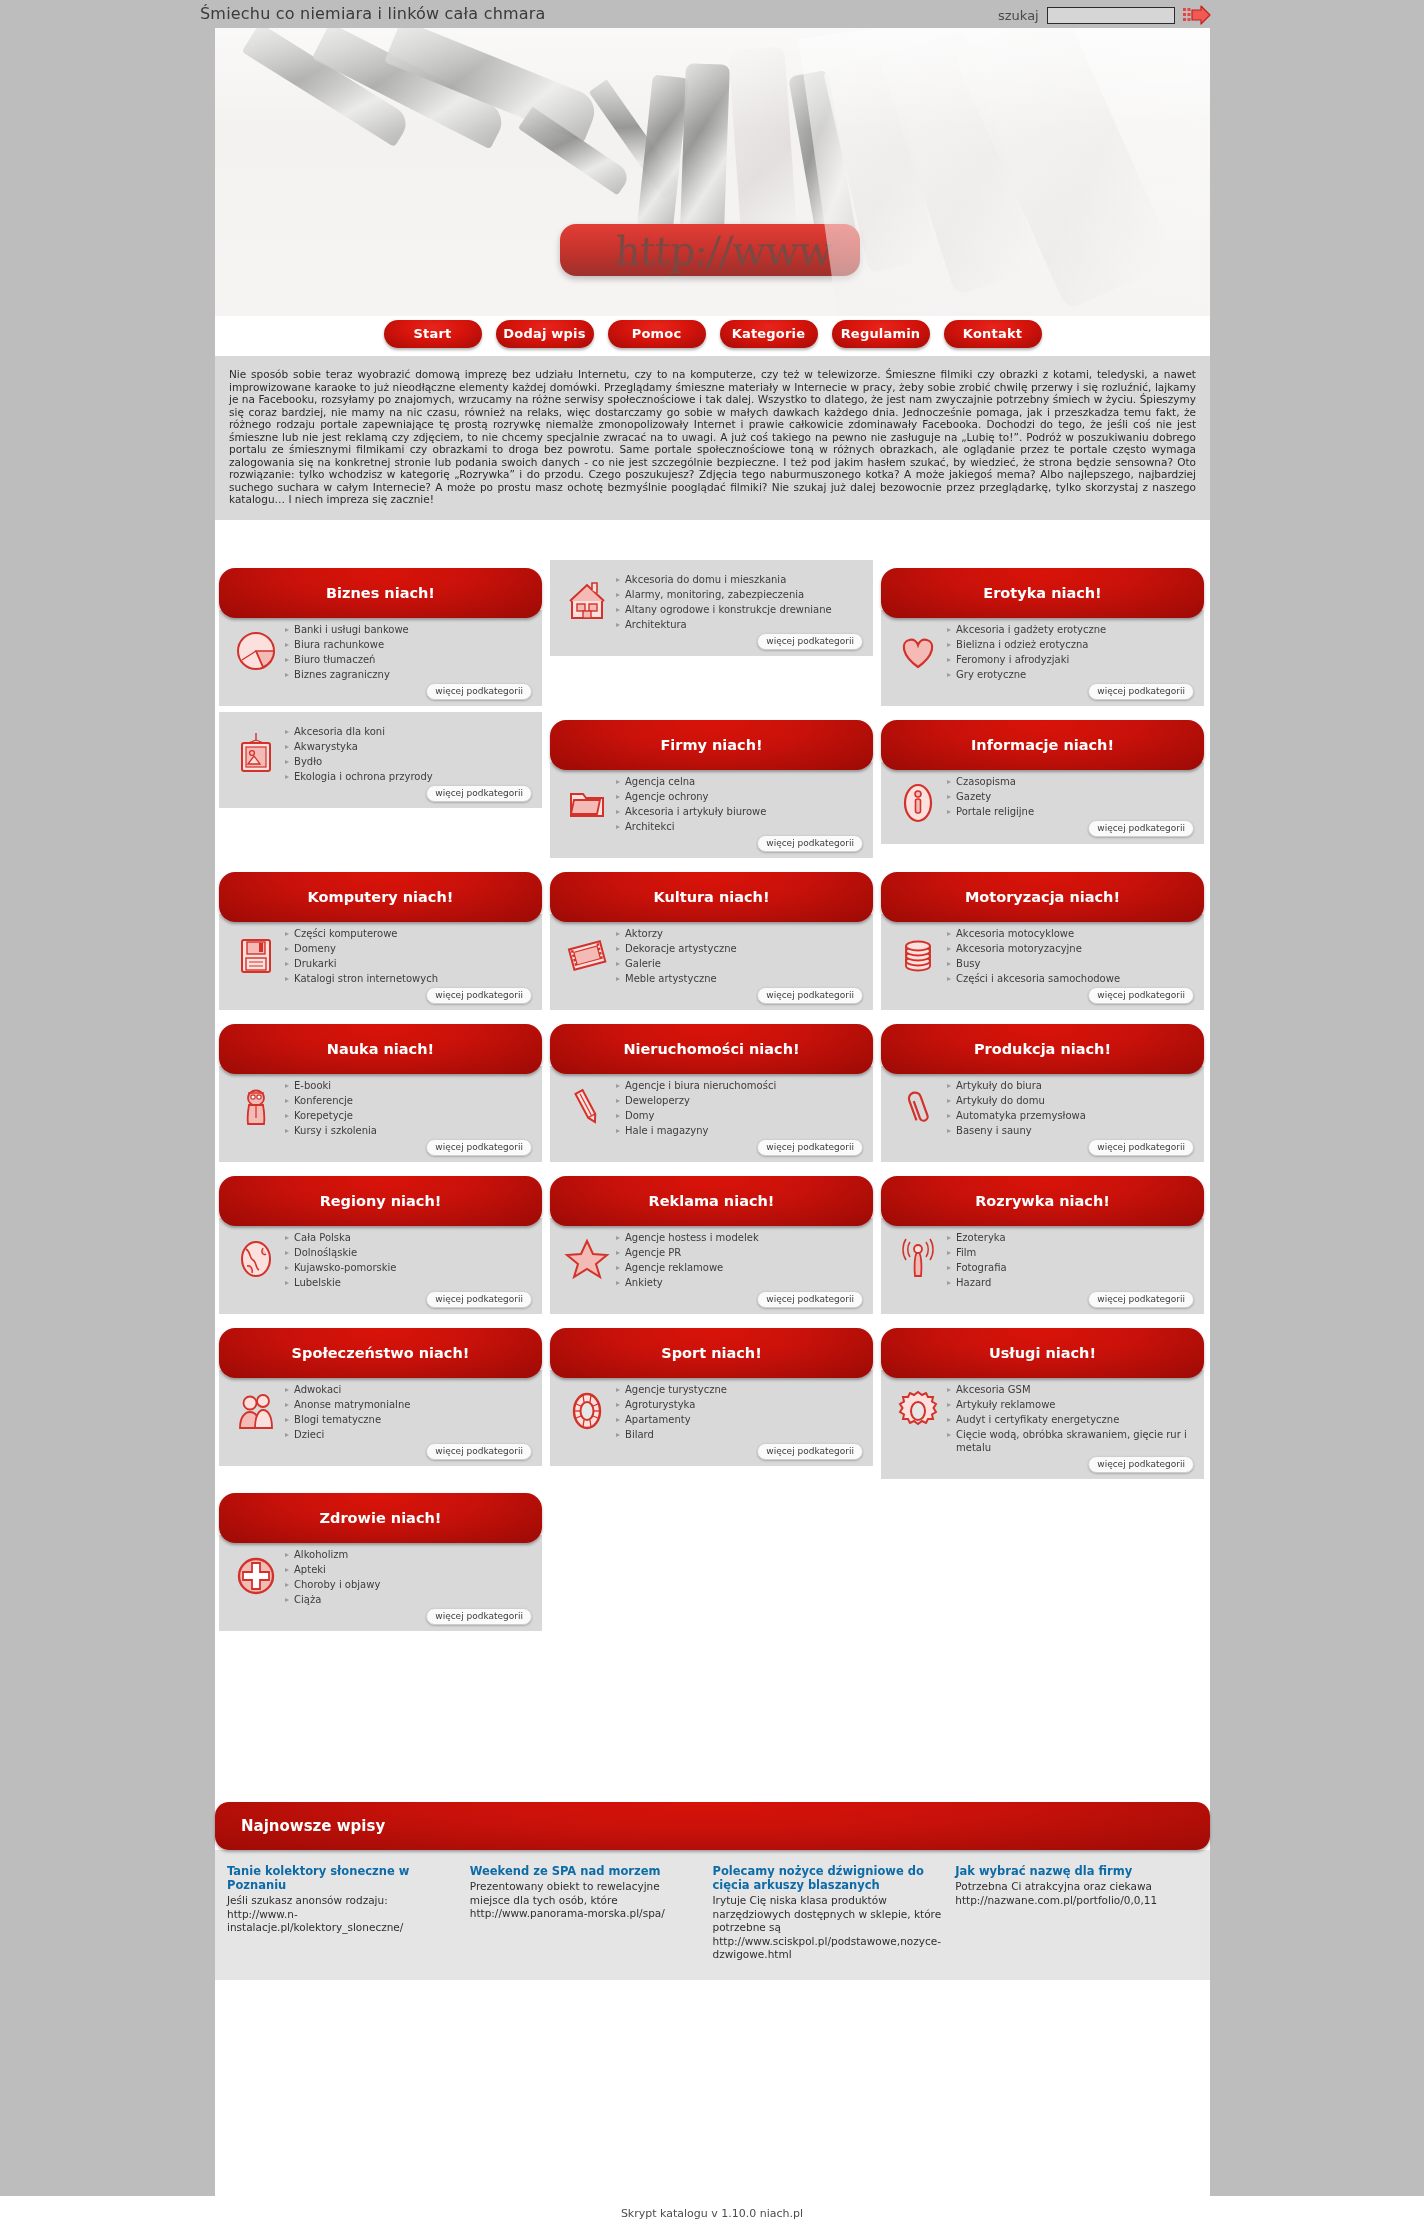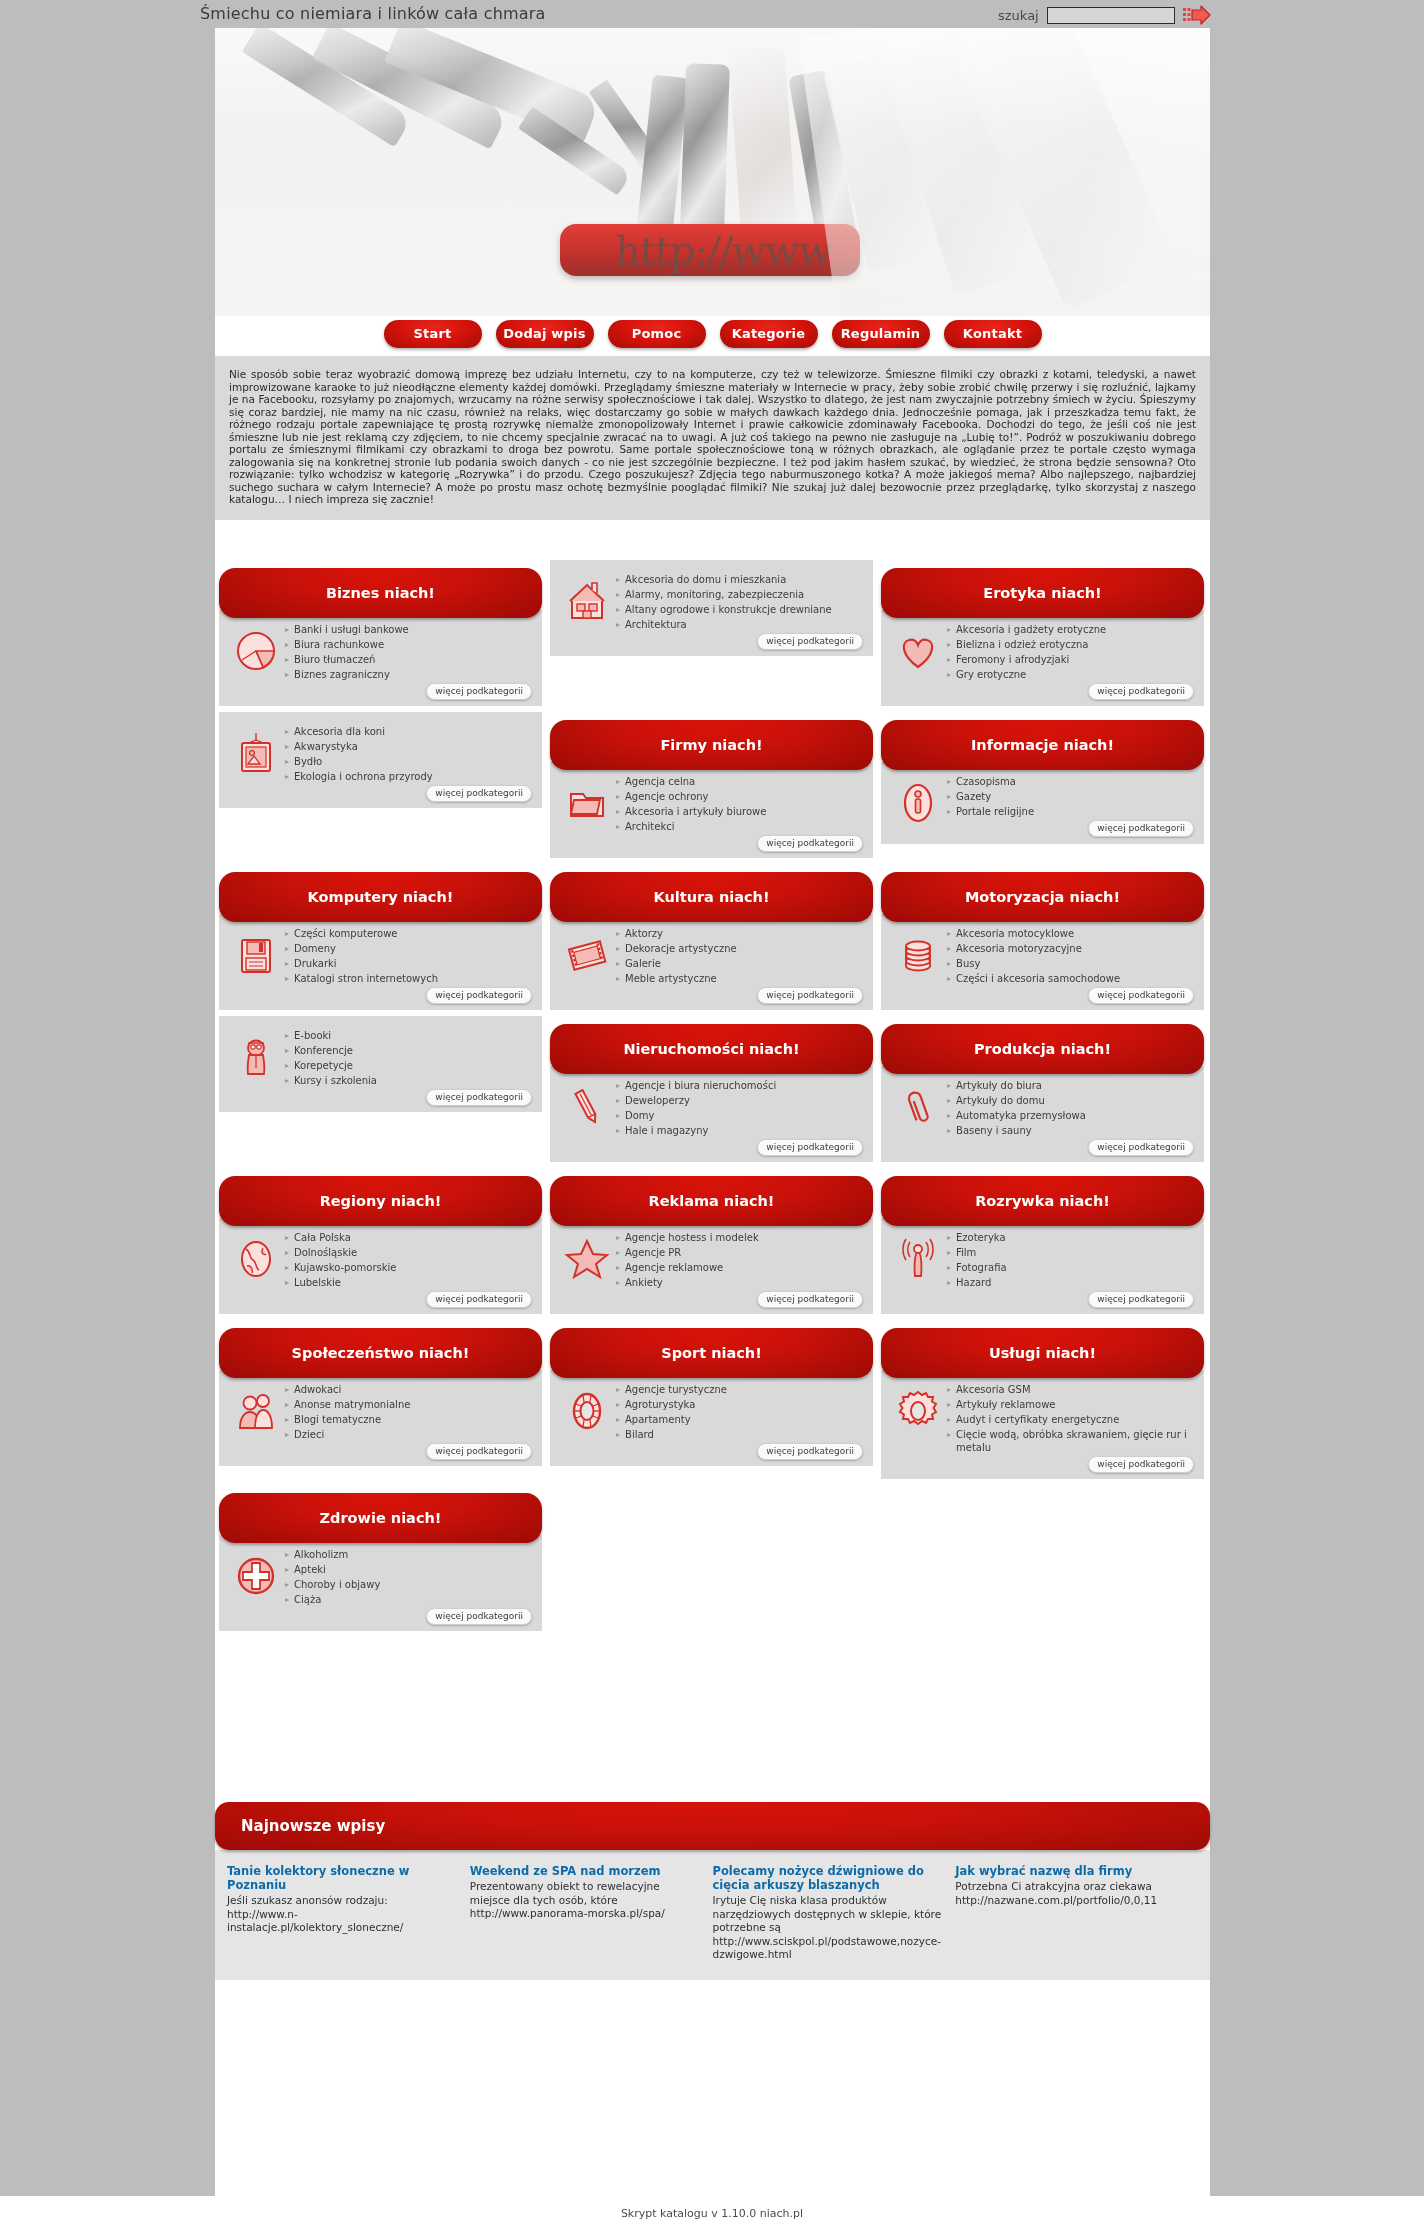--- a/index.html
+++ b/index.html
@@ -584,20 +584,21 @@
               <span class="arrow">▸</span>
               <span>Części i akcesoria samochodowe</span>
             </div>
             <div class="more-row">
               <span class="more">więcej podkategorii</span>
             </div>
           </div>
         </div>
       </div>
       <div class="card">
+        <div class="card-head">Nauka niach!</div>
         <div class="card-body">
           <div class="card-icon">
             <svg width="46" height="46" viewBox="0 0 46 46">
               <ellipse cx="23" cy="14" rx="8" ry="7.5" fill="#f4bab6" stroke="#d2322a" stroke-width="1.8"></ellipse>
               <circle cx="20" cy="13" r="2.2" fill="#fff" stroke="#d2322a" stroke-width="1.2"></circle>
               <circle cx="26" cy="13" r="2.2" fill="#fff" stroke="#d2322a" stroke-width="1.2"></circle>
               <path d="M15 9 L31 9" stroke="#d2322a" stroke-width="1.4"></path>
               <path d="M16 21 C16 21 14 32 15 40 L31 40 C32 32 30 21 30 21 Z" fill="#f4bab6" stroke="#d2322a" stroke-width="1.8"></path>
               <path d="M23 21 L23 34" stroke="#d2322a" stroke-width="1.2"></path>
             </svg>

